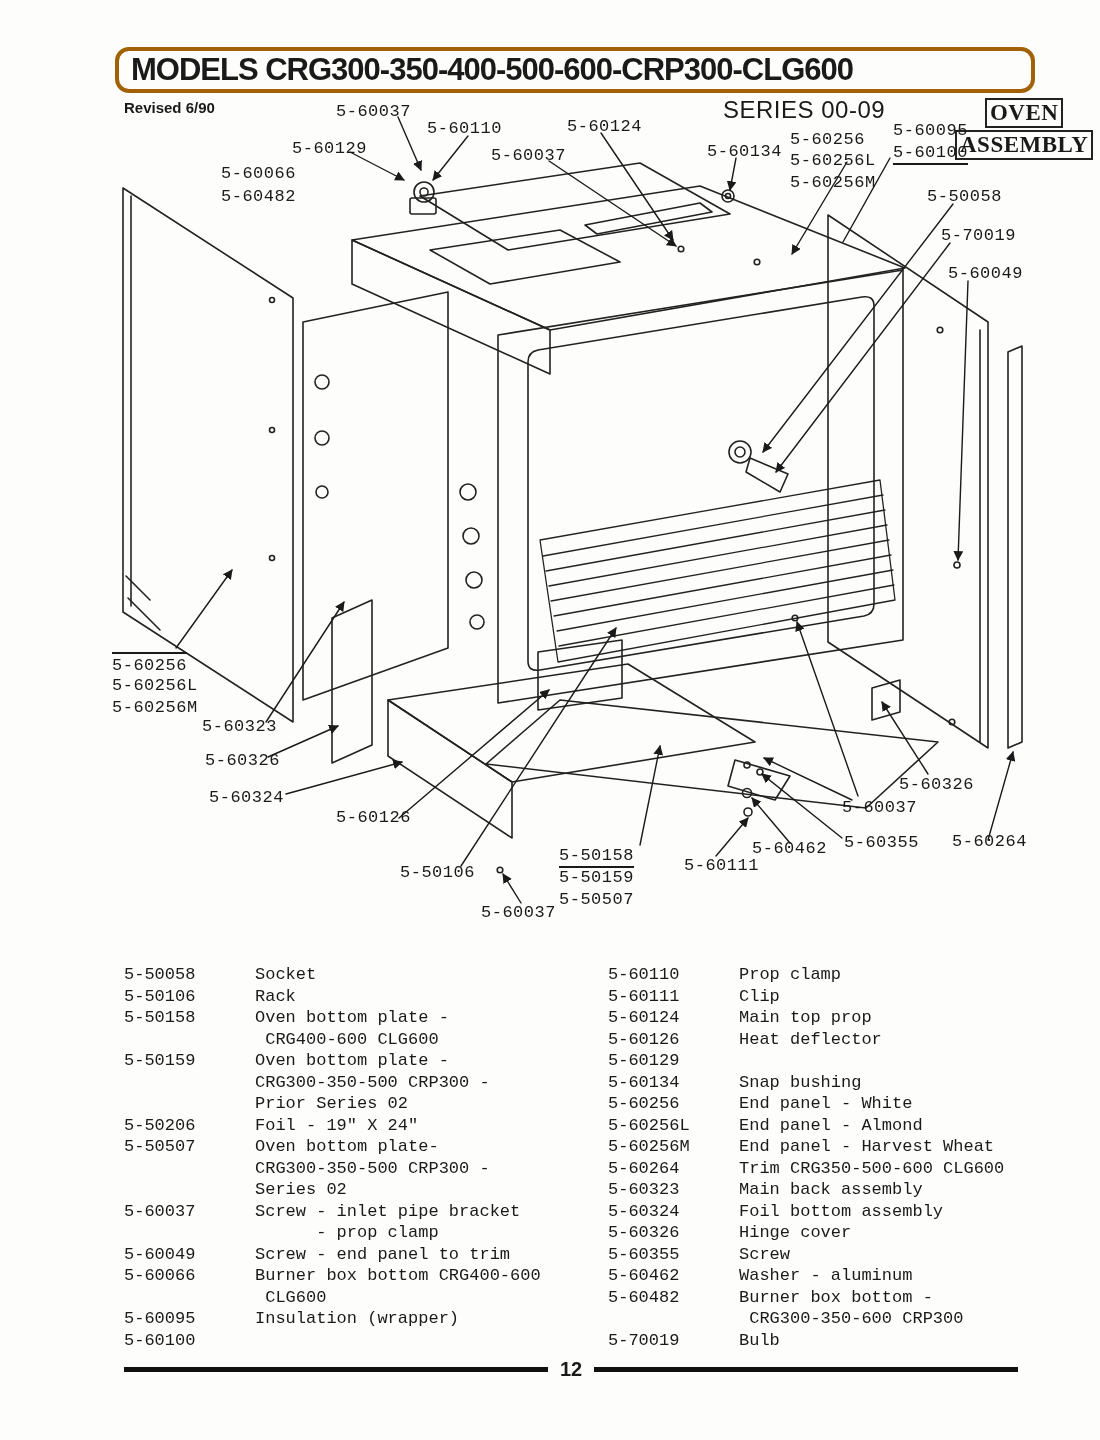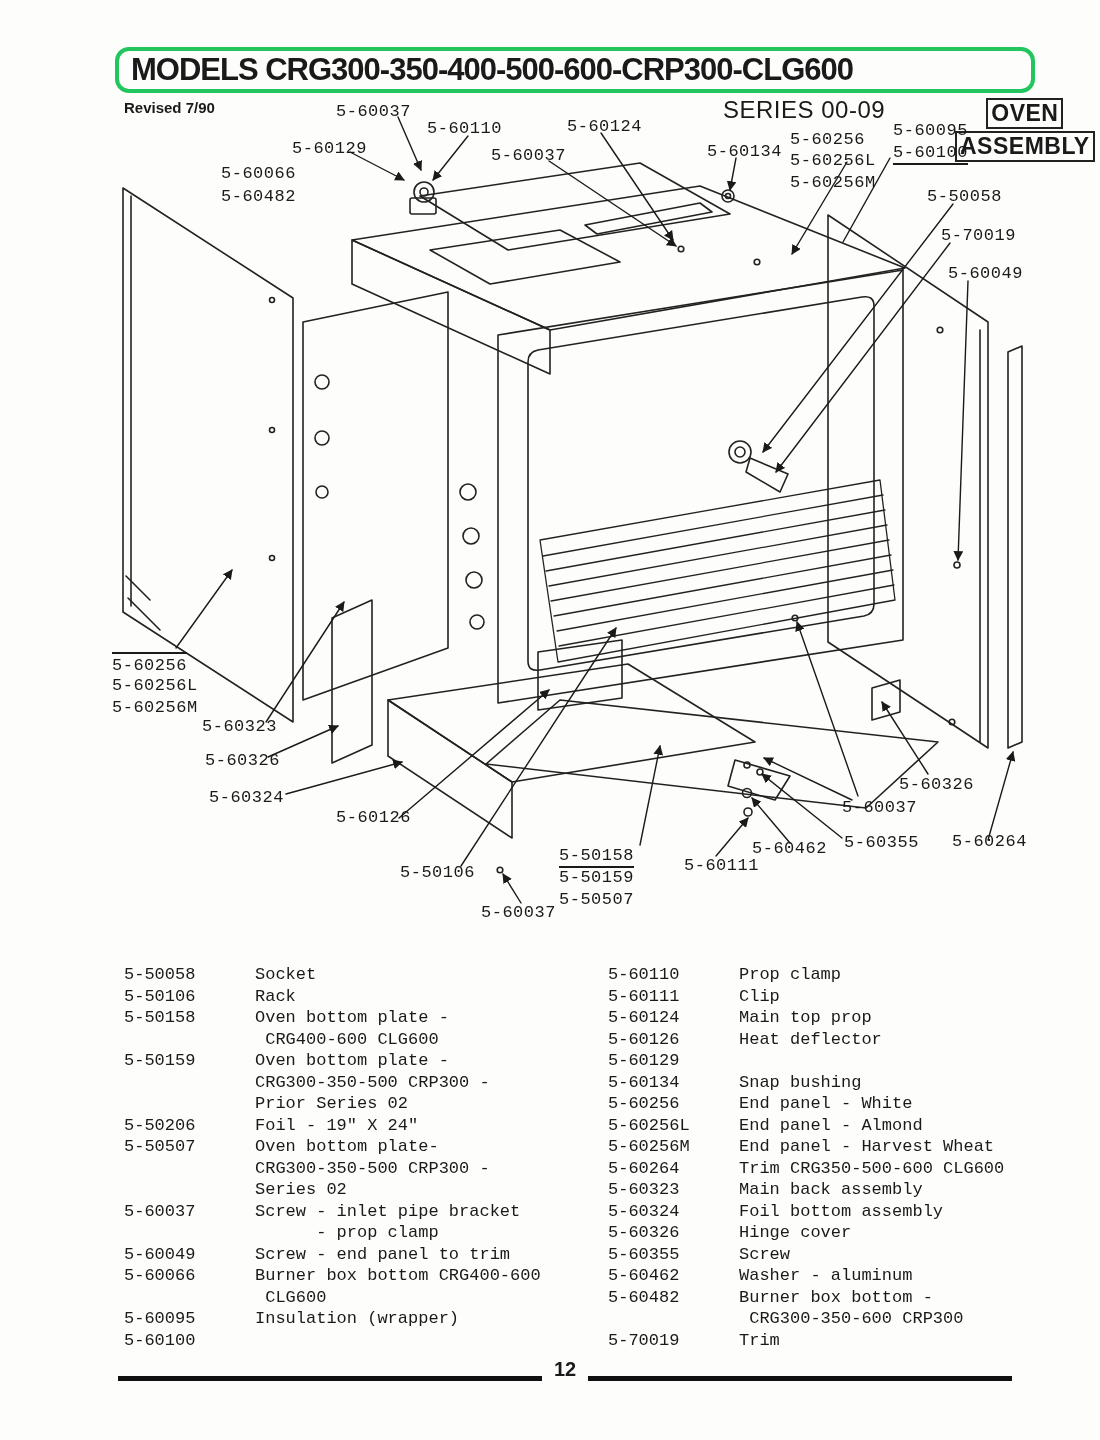--- a/index.html
+++ b/index.html
@@ -7,21 +7,21 @@
     position:relative;
     width:1100px;height:1440px;
     background:#fdfdfb;
     color:#1a1a1a;
     font-family:"Liberation Mono",monospace;
     overflow:hidden;
   }
   
   .title-box{
     position:absolute;left:115px;top:47px;width:920px;height:46px;
-    border:4px solid #22c55e;border-radius:14px;
+    border:4px solid #a16207;border-radius:14px;
     display:flex;align-items:center;
     box-sizing:border-box;padding-left:12px;
     background:#fdfdfb;
   }
   .title-text{
     font-family:"Liberation Sans",sans-serif;
     font-weight:bold;font-size:31px;letter-spacing:-1px;
     white-space:nowrap;
   }
   .revised{
@@ -29,21 +29,21 @@
     font-family:"Liberation Sans",sans-serif;
     font-weight:bold;font-size:15px;
   }
   .series{
     position:absolute;left:723px;top:96px;
     font-family:"Liberation Sans",sans-serif;
     font-weight:normal;font-size:24px;letter-spacing:0.5px;
   }
   .assembly-wrap{position:absolute;left:955px;top:98px;text-align:center;}
   .assembly-line{
-    font-family:Liberation Sans, sans-serif;
+    font-family:Liberation Serif, serif;
     font-weight:bold;font-size:23px;letter-spacing:0.5px;
     border:2px solid #222;padding:0 3px;display:inline-block;margin-bottom:2px;
     background:#fdfdfb;
   }
   
   .diagram-svg{position:absolute;left:0;top:0;}
   .callout{
     position:absolute;
     font-family:"Liberation Mono",monospace;
     font-size:17px;line-height:19px;
@@ -56,39 +56,39 @@
     position:absolute;top:964px;
     font-size:17px;line-height:21.5px;
   }
   .parts-col.left{left:124px;width:470px;}
   .parts-col.right{left:608px;width:480px;}
   .part-row{display:flex;white-space:pre;}
   .pnum{flex:0 0 131px;}
   .pdesc{flex:1;}
   
   .footer{
-    position:absolute;left:118px;top:1358px;width:894px;
-    display:flex;align-items:flex-end;
+    position:absolute;left:124px;top:1358px;width:894px;
+    display:flex;align-items:center;
   }
   .footer .rule{flex:1;height:5px;background:#111;}
   .footer .pagenum{
     font-family:"Liberation Sans",sans-serif;
     font-weight:bold;font-size:20px;
     padding:0 12px;
   }
 </style>
 </head>
 <body>
 
 <div class="sheet">
 
   <div class="title-box">
     <span class="title-text">MODELS CRG300-350-400-500-600-CRP300-CLG600</span>
   </div>
-  <div class="revised">Revised 7/90</div>
+  <div class="revised">Revised 6/90</div>
   <div class="series">SERIES 00-09</div>
   <div class="assembly-wrap">
     <span class="assembly-line">OVEN</span><br>
     <span class="assembly-line">ASSEMBLY</span>
   </div>
 
   <svg class="diagram-svg" width="1100" height="1440" viewBox="0 0 1100 1440" fill="none" stroke="#222" stroke-width="1.6" stroke-linejoin="round" stroke-linecap="round">
     <defs>
       <marker id="arr" viewBox="0 0 10 10" refX="9" refY="5" markerWidth="7" markerHeight="7" orient="auto-start-reverse">
         <path d="M0,0 L10,5 L0,10 z" fill="#1a1a1a" stroke="none"></path>
@@ -278,21 +278,21 @@
       <div class="part-row"><span class="pnum">5-60256L</span><span class="pdesc">End panel - Almond</span></div>
       <div class="part-row"><span class="pnum">5-60256M</span><span class="pdesc">End panel - Harvest Wheat</span></div>
       <div class="part-row"><span class="pnum">5-60264</span><span class="pdesc">Trim CRG350-500-600 CLG600</span></div>
       <div class="part-row"><span class="pnum">5-60323</span><span class="pdesc">Main back assembly</span></div>
       <div class="part-row"><span class="pnum">5-60324</span><span class="pdesc">Foil bottom assembly</span></div>
       <div class="part-row"><span class="pnum">5-60326</span><span class="pdesc">Hinge cover</span></div>
       <div class="part-row"><span class="pnum">5-60355</span><span class="pdesc">Screw</span></div>
       <div class="part-row"><span class="pnum">5-60462</span><span class="pdesc">Washer - aluminum</span></div>
       <div class="part-row"><span class="pnum">5-60482</span><span class="pdesc">Burner box bottom -</span></div>
       <div class="part-row"><span class="pnum"></span><span class="pdesc"> CRG300-350-600 CRP300</span></div>
-      <div class="part-row"><span class="pnum">5-70019</span><span class="pdesc">Trim</span></div>
+      <div class="part-row"><span class="pnum">5-70019</span><span class="pdesc">Bulb</span></div>
     </div>
 
   <div class="footer">
     <div class="rule"></div>
     <div class="pagenum">12</div>
     <div class="rule"></div>
   </div>
 
 </div>
 

